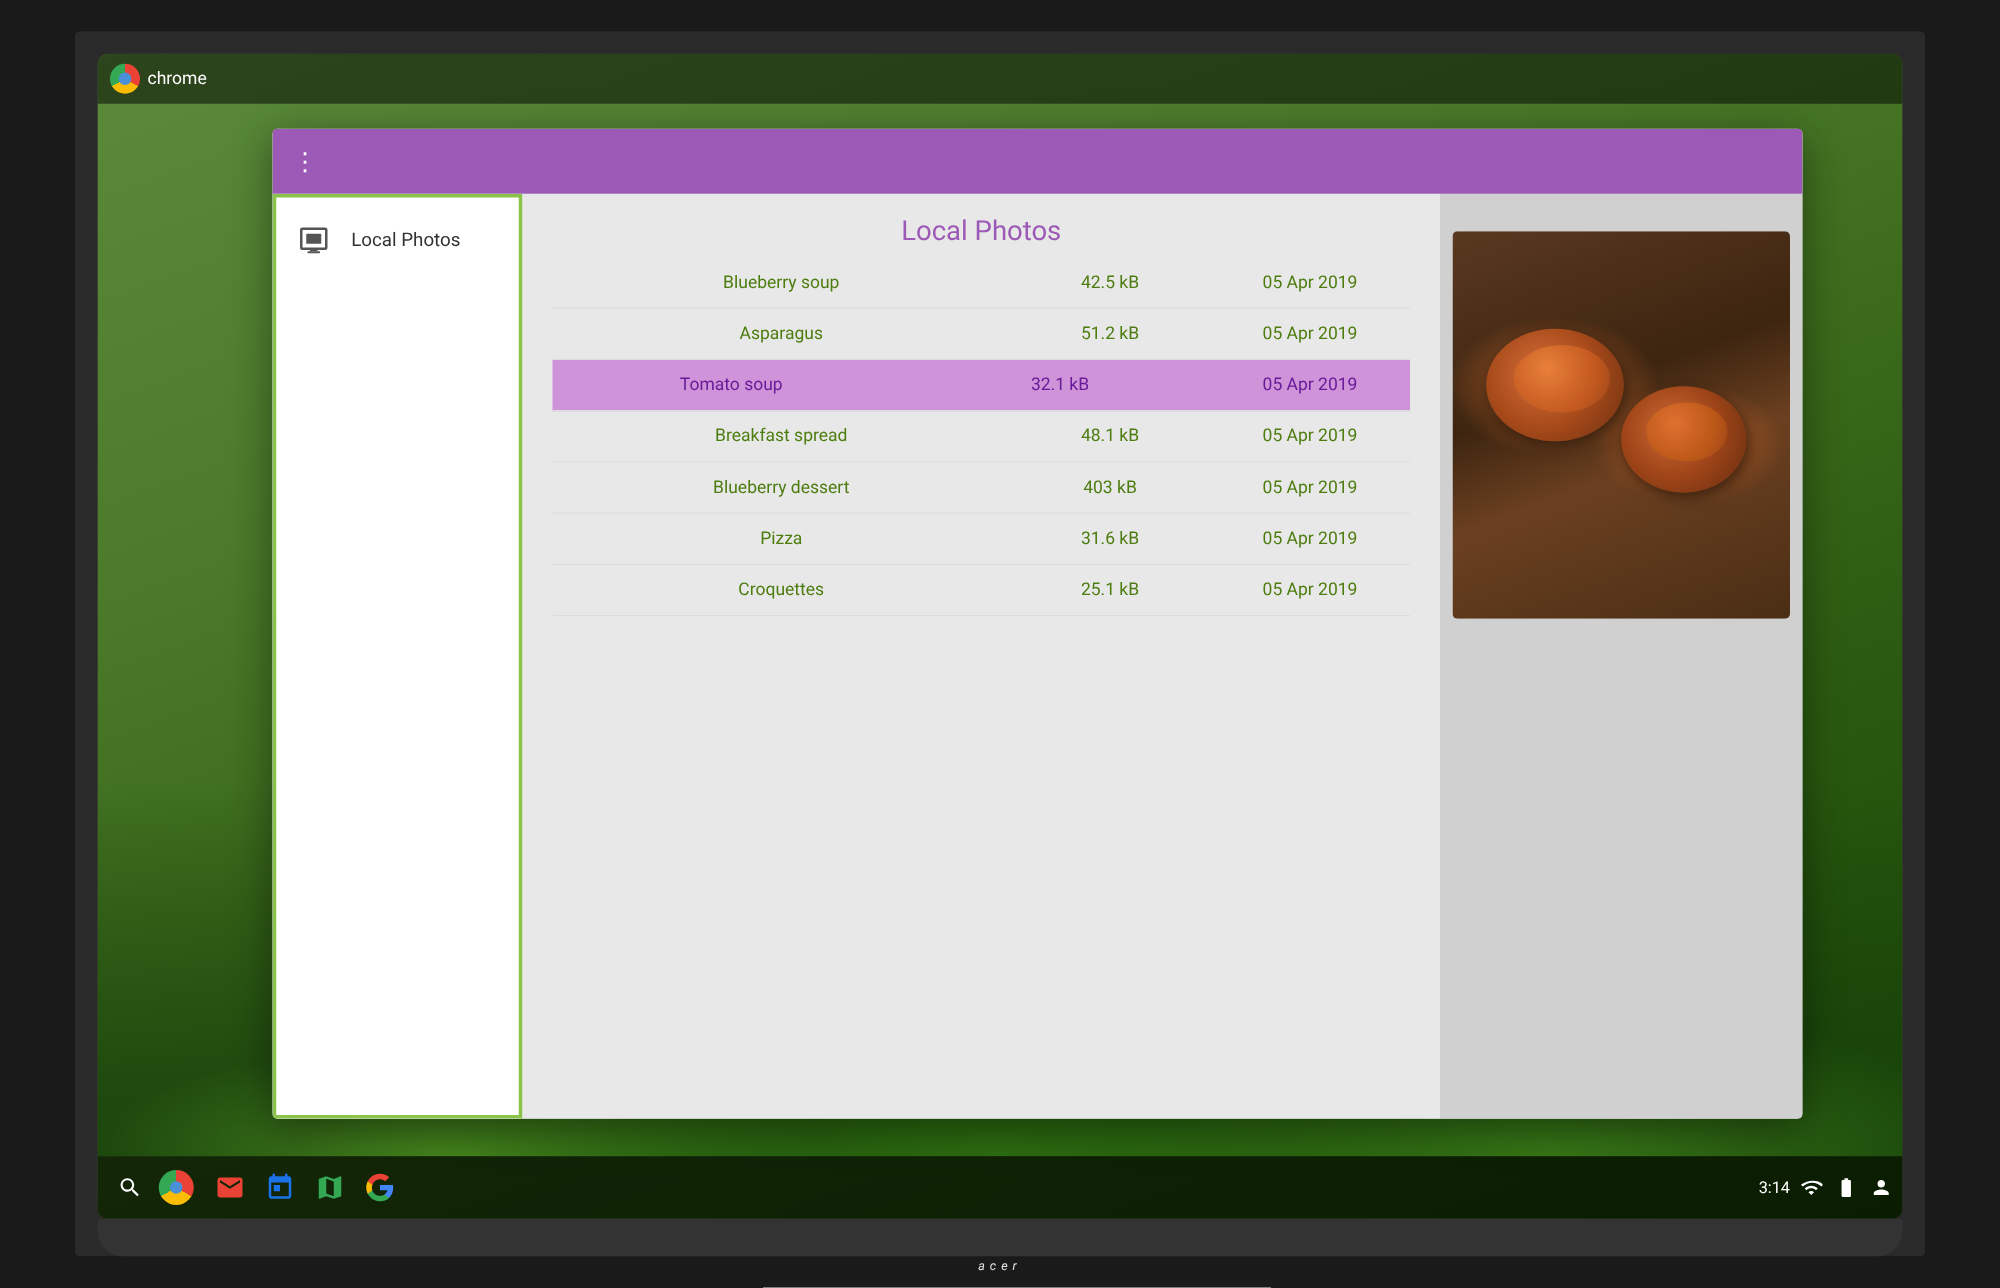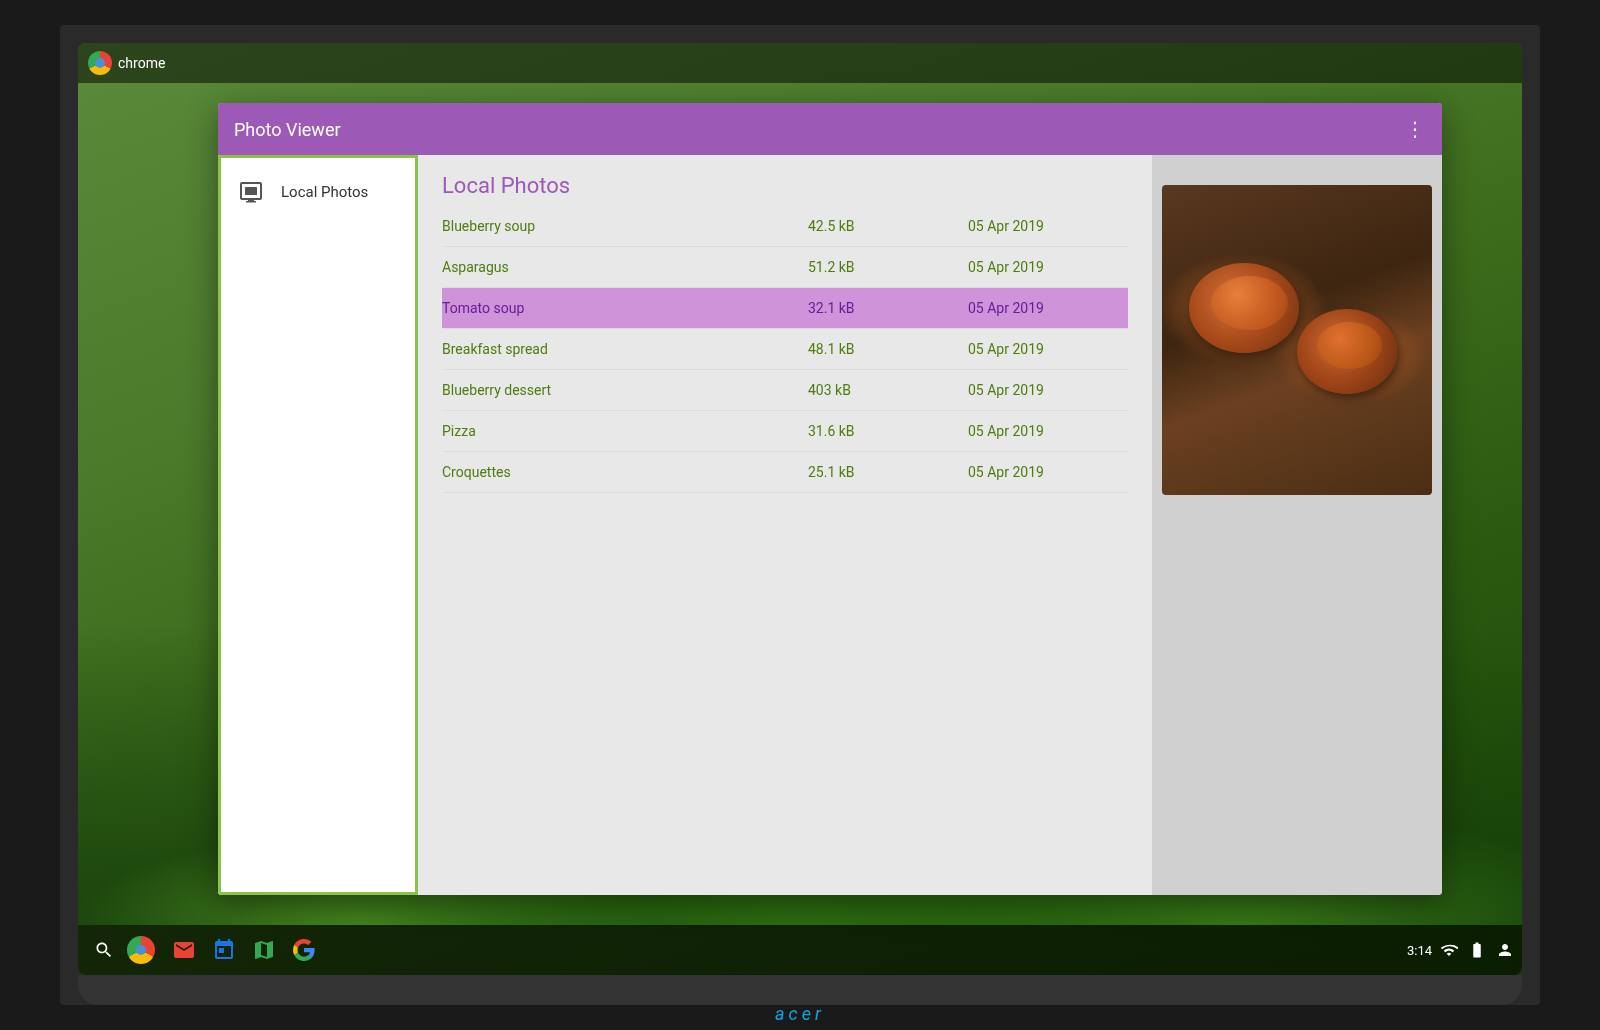--- a/index.html
+++ b/index.html
@@ -178,20 +178,21 @@
       font-size: 20px;
       cursor: pointer;
       letter-spacing: 1px;
     }
 
     
     .app-body {
       display: flex;
       flex: 1;
       overflow: hidden;
+      text-align: center;
     }
 
     
     .sidebar {
       width: 200px;
       flex-shrink: 0;
       background: white;
       border: 3px solid #8bc34a;
       display: flex;
       flex-direction: column;
@@ -262,20 +263,21 @@
     .table-row {
       display: grid;
       grid-template-columns: 1fr 160px 160px;
       padding: 12px 0;
       border-bottom: 1px solid #ddd;
       cursor: pointer;
     }
 
     .table-row.selected {
       background: #ce93d8;
+      gap: 40px;
     }
 
     .table-row.selected .table-cell {
       color: #6a1b9a;
     }
 
     .table-cell {
       font-size: 14px;
       color: #4d7c0f;
     }
@@ -361,22 +363,22 @@
       background: #333;
       width: 100%;
       display: flex;
       align-items: center;
       justify-content: center;
       border-bottom-left-radius: 20px;
       border-bottom-right-radius: 20px;
     }
 
     .acer-brand {
-      color: #0ea5e9;
-      font-size: 18px;
+      color: #e5e5e5;
+      font-size: 10px;
       letter-spacing: 4px;
       font-style: italic;
       margin-top: 46px;
     }
 
     
     .icon-local svg, .icon-cloud svg, .icon-shared svg {
       width: 24px;
       height: 24px;
       fill: #555;
@@ -393,21 +395,20 @@
     </div>
 
     <div class="top-bar">
       <div class="chrome-logo"></div>
       <span class="chrome-text">chrome</span>
     </div>
 
     <div class="app-window">
 
       <div class="app-header">
-        <span class="app-title">Photo Viewer</span>
         <span class="header-menu-icon">⋮</span>
       </div>
 
       <div class="app-body">
 
         <div class="sidebar">
 
           <div class="sidebar-item">
             <div class="sidebar-item-icon icon-local">
               <svg viewBox="0 0 24 24" xmlns="http://www.w3.org/2000/svg">

